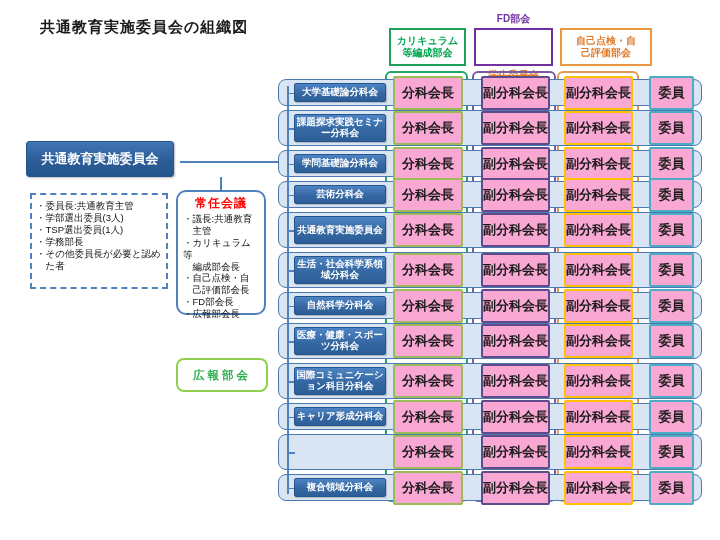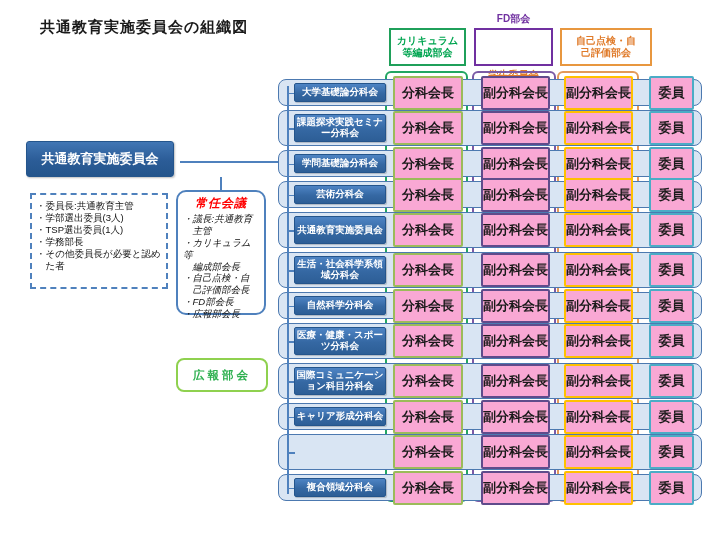--- a/index.html
+++ b/index.html
@@ -21,21 +21,21 @@
   .band { position:absolute; top:71px; height:431px; border-radius:6px; background:transparent; }
   .band-green  { left:385px; width:83px; border:2px solid #22A663; }
   .band-purple { left:472px; width:84px; border:2px solid #7B5BA6; }
   .band-orange { left:557px; width:82px; border:2px solid #E39A59; }
 
   
   .committee { position:absolute; left:26px; top:141px; width:148px; height:36px; background:linear-gradient(180deg,#4176B4 0%,#2B5C97 55%,#24558C 100%); border:1px solid #24558C; border-radius:3px; color:#fff; font-size:13px; font-weight:bold; display:flex; align-items:center; justify-content:center; box-shadow:1px 1px 2px rgba(0,0,0,.25); }
 
   .membership { position:absolute; left:30px; top:193px; width:138px; height:96px; border:2px dashed #4F81BD; background:#fff; padding:5px 4px; font-size:9.5px; line-height:1.27; color:#111; white-space:pre-line; }
 
-  .council { position:absolute; left:176px; top:190px; width:90px; height:125px; border:2px solid #4F81BD; border-radius:10px; background:#fff; padding:3px 5px;font-style:italic; }
+  .council { position:absolute; left:176px; top:190px; width:90px; height:125px; border:2px solid #4F81BD; border-radius:10px; background:#fff; padding:3px 5px; }
   .council-title { text-align:center; font-size:12px; font-weight:bold; color:#FF0000; letter-spacing:1px; margin-bottom:1px; }
   .council-list { font-size:9.5px; line-height:1.25; color:#111; white-space:pre-line; }
 
   .pr-board { position:absolute; left:176px; top:358px; width:92px; height:34px; border:2px solid #8FD14F; border-radius:8px; background:#fff; color:#2EB050; font-size:11.5px; font-weight:bold; letter-spacing:3px; display:flex; align-items:center; justify-content:center; }
 
   
   .line { position:absolute; background:#4F81BD; }
   .feed-line    { left:180px; top:161px; width:108px; height:2px; }
   .council-line { left:220px; top:177px; width:2px; height:13px; }
   .trunk-line   { left:287px; top:86px; width:2px; height:408px; z-index:3; }

